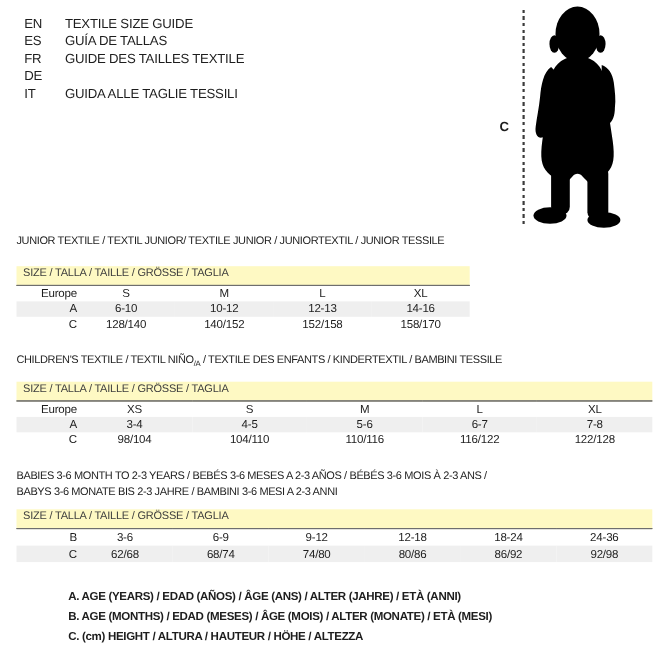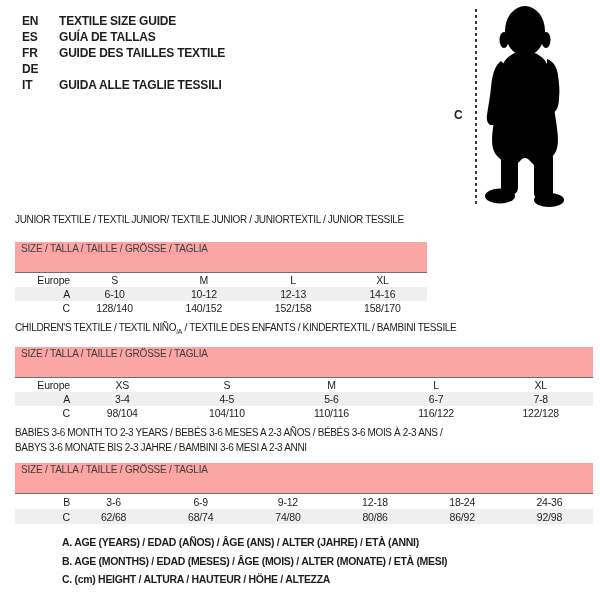--- a/index.html
+++ b/index.html
@@ -5,21 +5,21 @@
   html,body { margin:0; padding:0; }
   body {
     width:600px; height:600px; position:relative; overflow:hidden;
     background:#ffffff; color:#1d1d1d;
     font-family:"Liberation Sans", sans-serif;
   }
   .abs { position:absolute; }
 
   
   .lang { left:22px; top:13px; }
-  .lang-row { display:flex; font-weight:bold; font-size:12px; line-height:16px; letter-spacing:-0.2px; }
+  .lang-row { display:flex; font-weight:normal; font-size:12px; line-height:16px; letter-spacing:-0.2px; }
   .lang-code { width:37px; flex:0 0 auto; }
 
   
   .fig-line { left:475px; top:9px; width:2px; height:197px;
     background:repeating-linear-gradient(to bottom,#3b3b3b 0 3px, transparent 3px 6px); }
   .fig-label { left:454px; top:108px; font-weight:bold; font-size:12px; }
   .baby { left:479px; top:3px; }
 
   
   .tbl-title { font-weight:normal; font-size:10px; letter-spacing:-0.35px; line-height:15px; white-space:nowrap; }
@@ -27,22 +27,22 @@
   #t2-title { left:15px; top:320px; }
   #t3-title { left:15px; top:425px; white-space:normal; width:560px; }
   .sub { font-size:7px; }
 
   
   table { border-collapse:collapse; table-layout:fixed; }
   #t1 { left:15px; top:242px; width:412px; }
   #t2 { left:15px; top:347px; width:578px; }
   #t3 { left:15px; top:463px; width:578px; }
   th.size-hdr {
-    background:#fca5a5; border-bottom:1px solid #6e6e6e;
-    font-weight:normal; text-align:left; padding:0 0 17px 6px; height:13px;
+    background:#fef9c3; border-bottom:1px solid #6e6e6e;
+    font-weight:normal; text-align:left; padding:0 0 4px 6px; height:13px;
     font-size:10px; color:#3d3d3d; letter-spacing:-0.2px;
   }
   td { height:14px; padding:0; text-align:center; font-size:10.5px; letter-spacing:-0.2px; }
   #t3 td { height:15px; }
   td.row-label { text-align:right; padding-left:6px; }
   tbody tr:nth-child(even) { background:#efefef; }
   col.lbl { width:55px; }
 
   
   .notes { left:22px; top:533px;margin-left:40px; }

